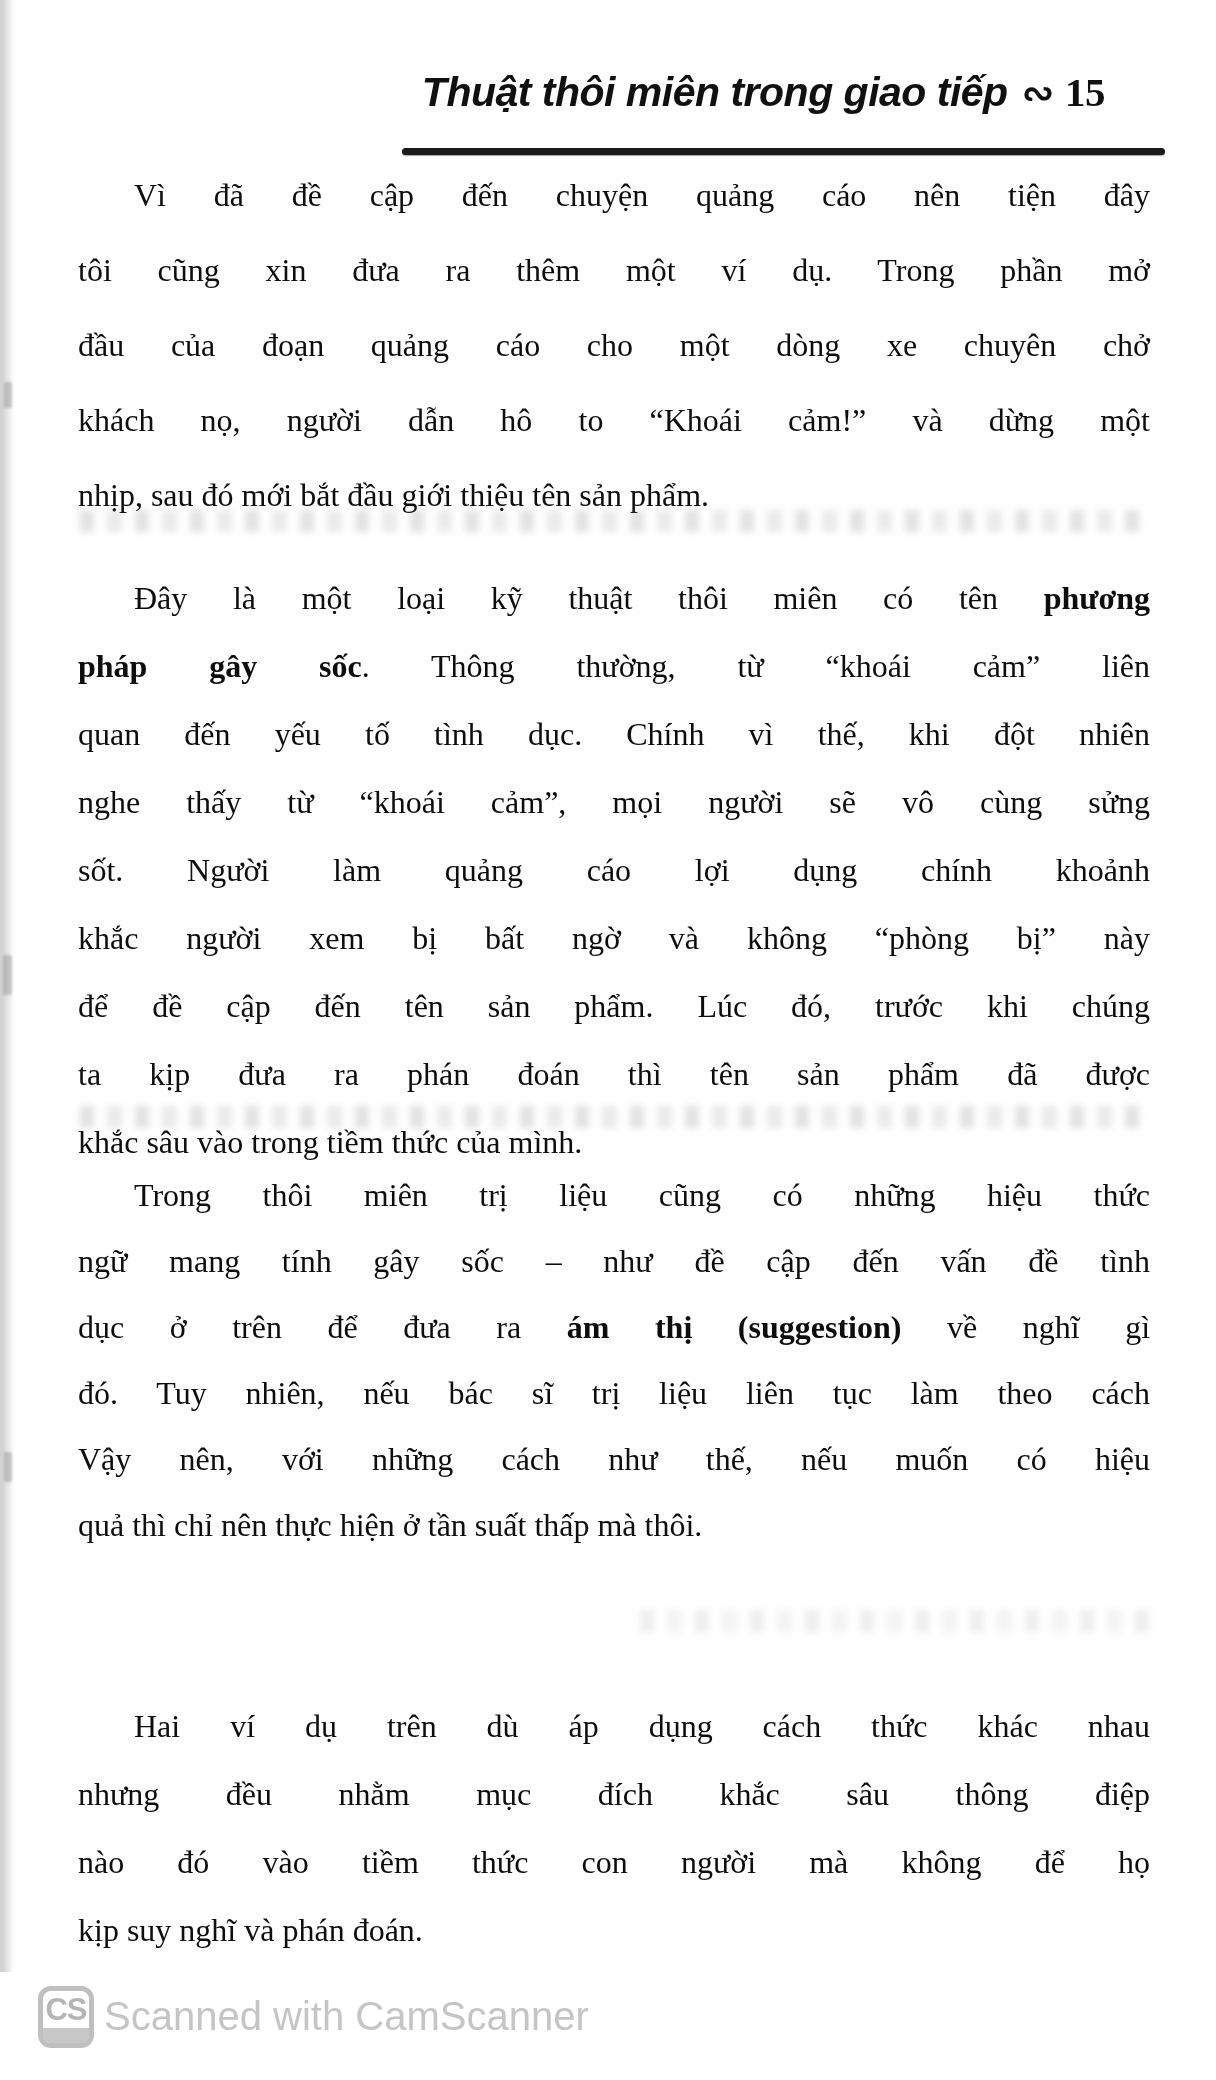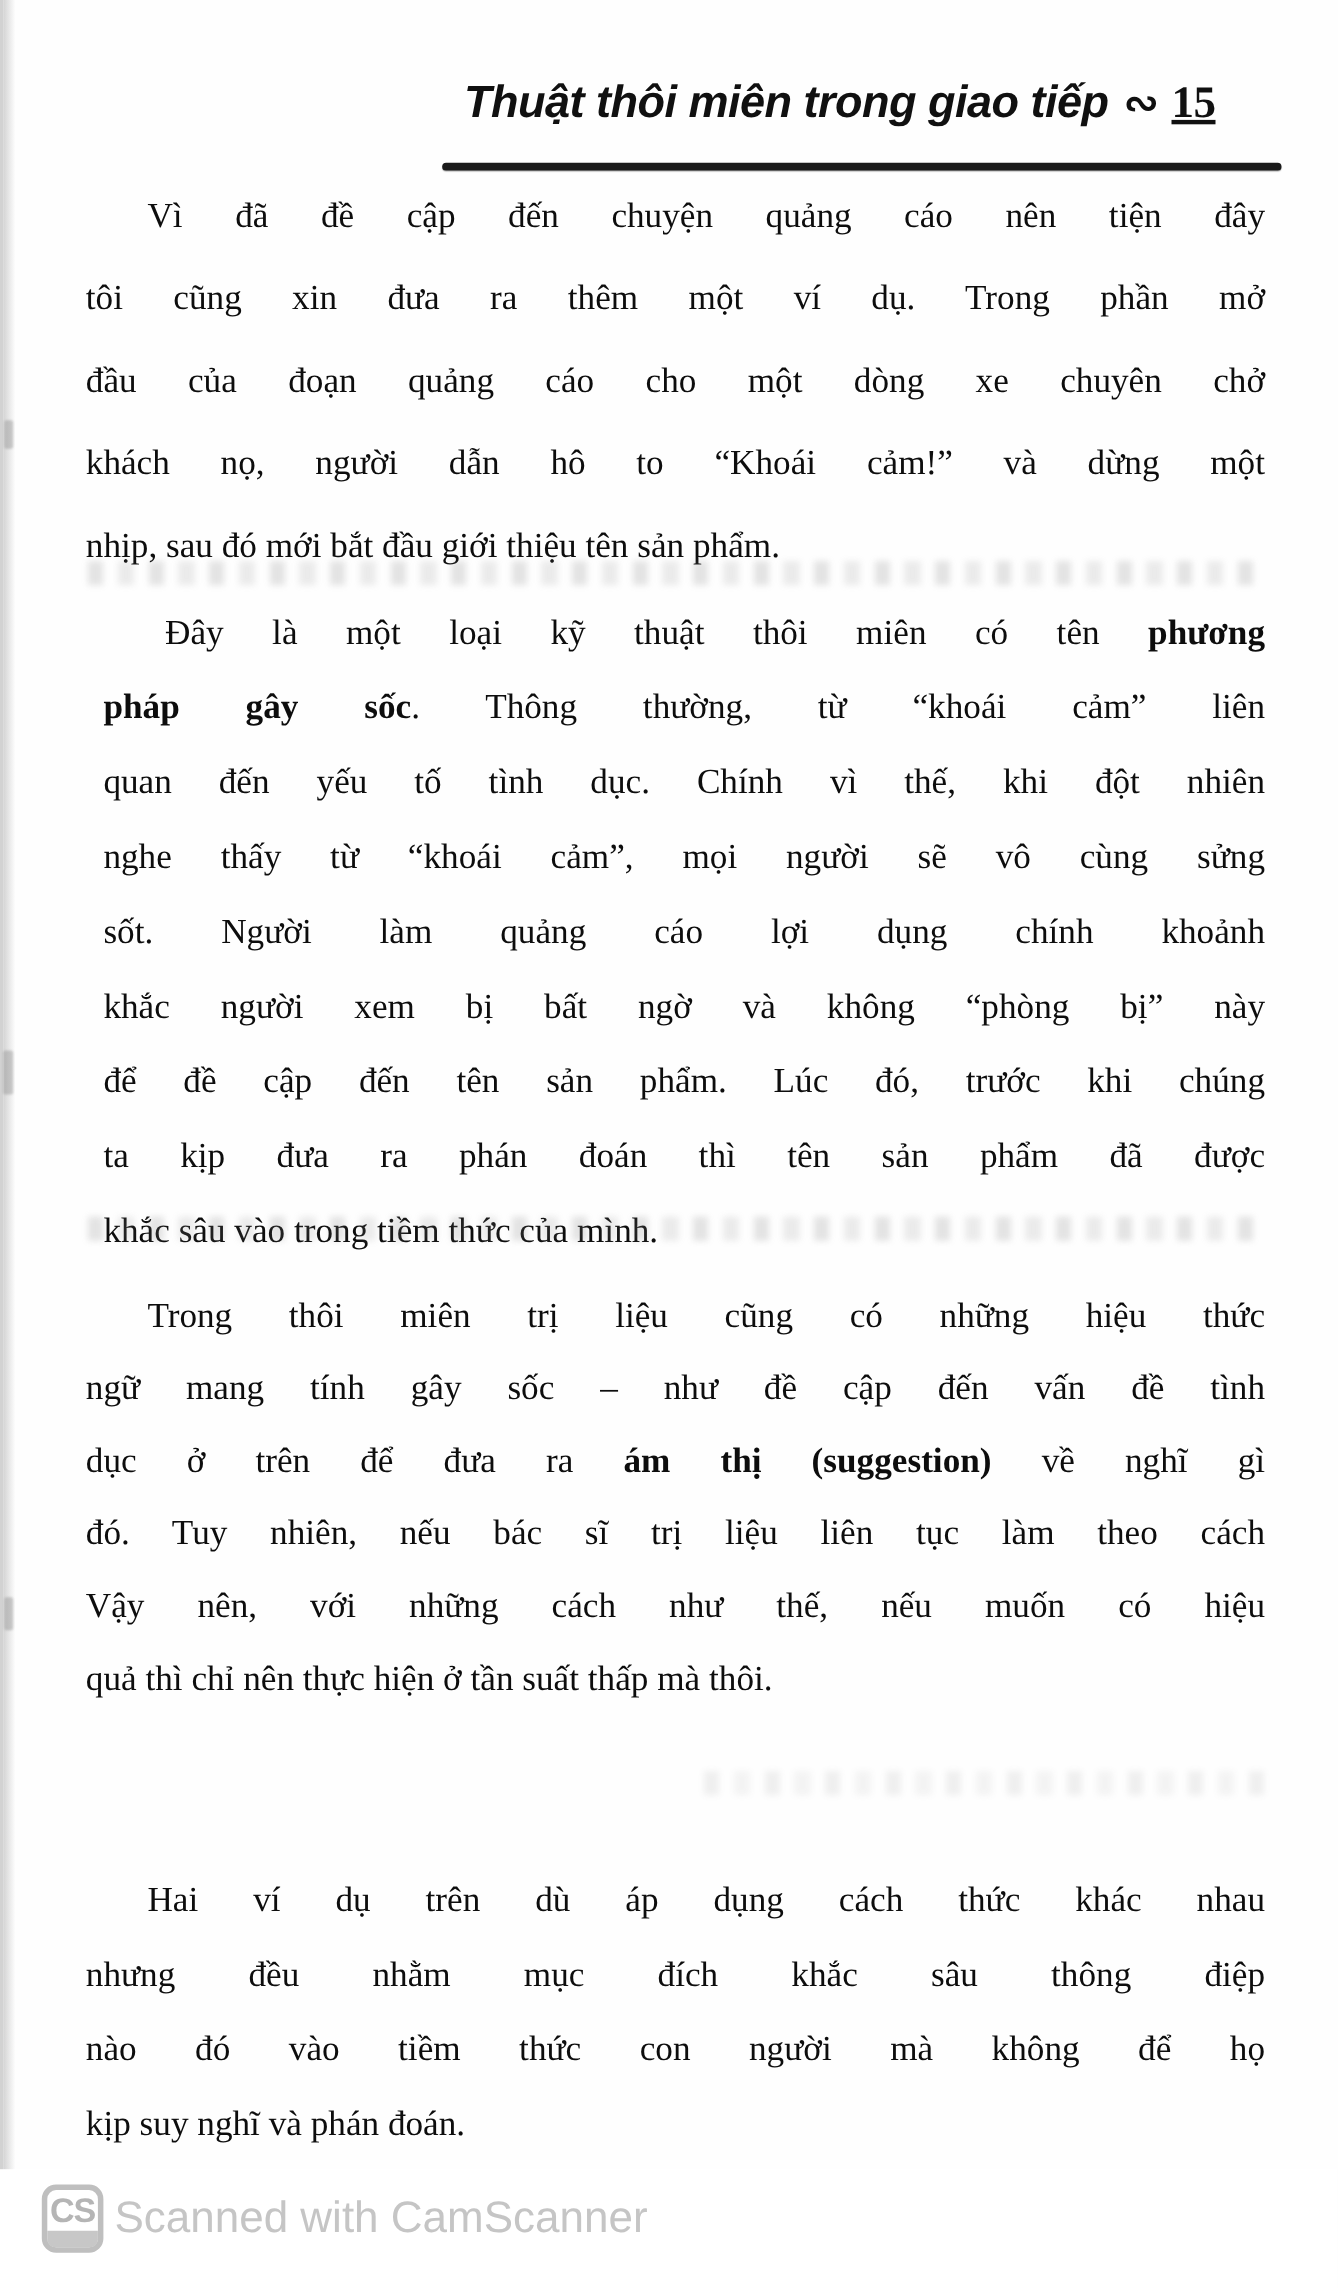--- a/index.html
+++ b/index.html
@@ -16,32 +16,32 @@
   }
   .edge-speck{position:absolute;background:rgba(120,120,120,.35);filter:blur(1px);border-radius:2px;}
 
   
   .header{
     position:absolute;top:68px;right:111px;white-space:nowrap;
     font-family:"Liberation Sans", sans-serif;font-weight:bold;font-style:italic;
     font-size:41px;color:#101010;letter-spacing:-0.5px;
   }
   .header .ornament{font-style:normal;font-family:"DejaVu Sans", sans-serif;font-size:38px;margin:0 12px 0 14px;}
-  .header .pagenum{font-style:normal;font-family:"Liberation Serif", serif;font-weight:bold;text-decoration:underline;}
+  .header .pagenum{font-style:normal;font-family:"Liberation Serif", serif;font-weight:bold;}
   .header-rule{
     position:absolute;top:148px;left:402px;width:763px;height:7px;
     background:#1a1a1a;border-radius:4px;
     box-shadow:0 1px 1px rgba(0,0,0,.35);
   }
 
   
   .body-text{position:absolute;left:78px;width:1072px;top:0;color:#0d0d0d;}
   .paragraph{position:absolute;left:0;right:0;}
   .p1{top:158px;line-height:75px;}
-  .p2{top:540px;line-height:68px;margin-left:16px;}
+  .p2{top:564px;line-height:68px;}
   .p3{top:1162px;line-height:66px;}
   .p4{top:1692px;line-height:68px;}
   .line{
     font-size:32px;text-align:justify;text-align-last:justify;
     white-space:nowrap;
   }
   .line.last{text-align-last:left;}
   .line.indent{padding-left:56px;}
   .line b{font-weight:bold;}
 

